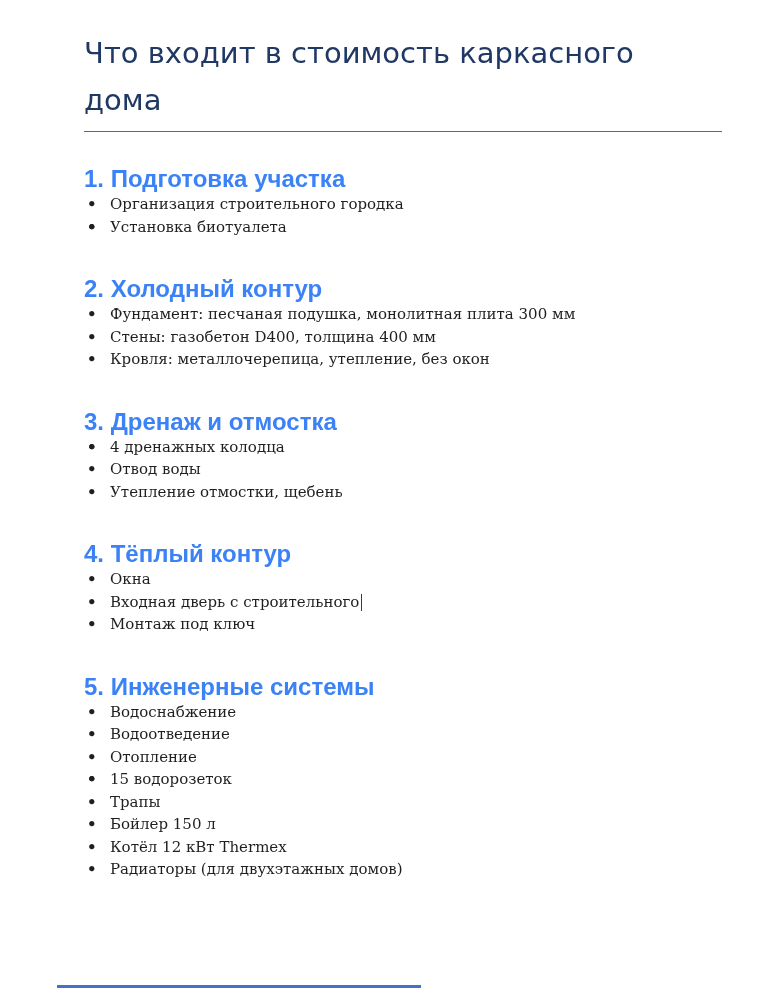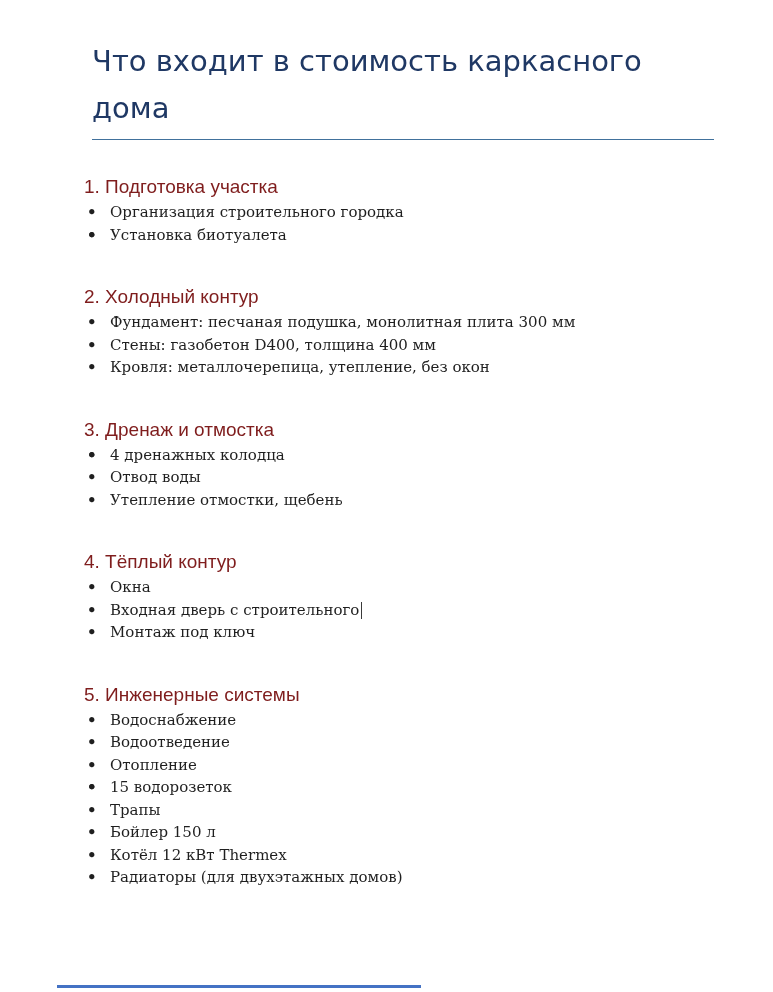--- a/index.html
+++ b/index.html
@@ -11,42 +11,42 @@
     width: 773px;
     height: 992px;
     overflow: hidden;
     position: relative;
     font-family: "DejaVu Serif", serif;
   }
   .doc {
     padding: 30px 51px 0 84px;
   }
   .title-block {
-    margin: 8px;
+    margin: 0;
   }
   h1.page-title {
     margin: 0;
     max-width: 620px;
     font-family: "DejaVu Sans", sans-serif;
     font-weight: 500;
     font-size: 29px;
     line-height: 47px;
     color: #1F3864;
   }
   .title-rule {
     height: 0;
     border-top: 1px solid #41719C;
     margin-top: 7px;
   }
   h2.section-heading {
     font-family: "Liberation Sans", sans-serif;
-    font-weight: normal;
-    font-size: 19px;
+    font-weight: bold;
+    font-size: 24px;
     line-height: 21px;
-    color: #7f1d1d;
+    color: #3b82f6;
     margin: 40px 0 4px 0;
   }
   section.first h2.section-heading {
     margin-top: 36px;
   }
   ul.bullet-list {
     list-style: none;
     margin: 4px 0 0 0;
     padding: 0 0 0 26px;
   }

